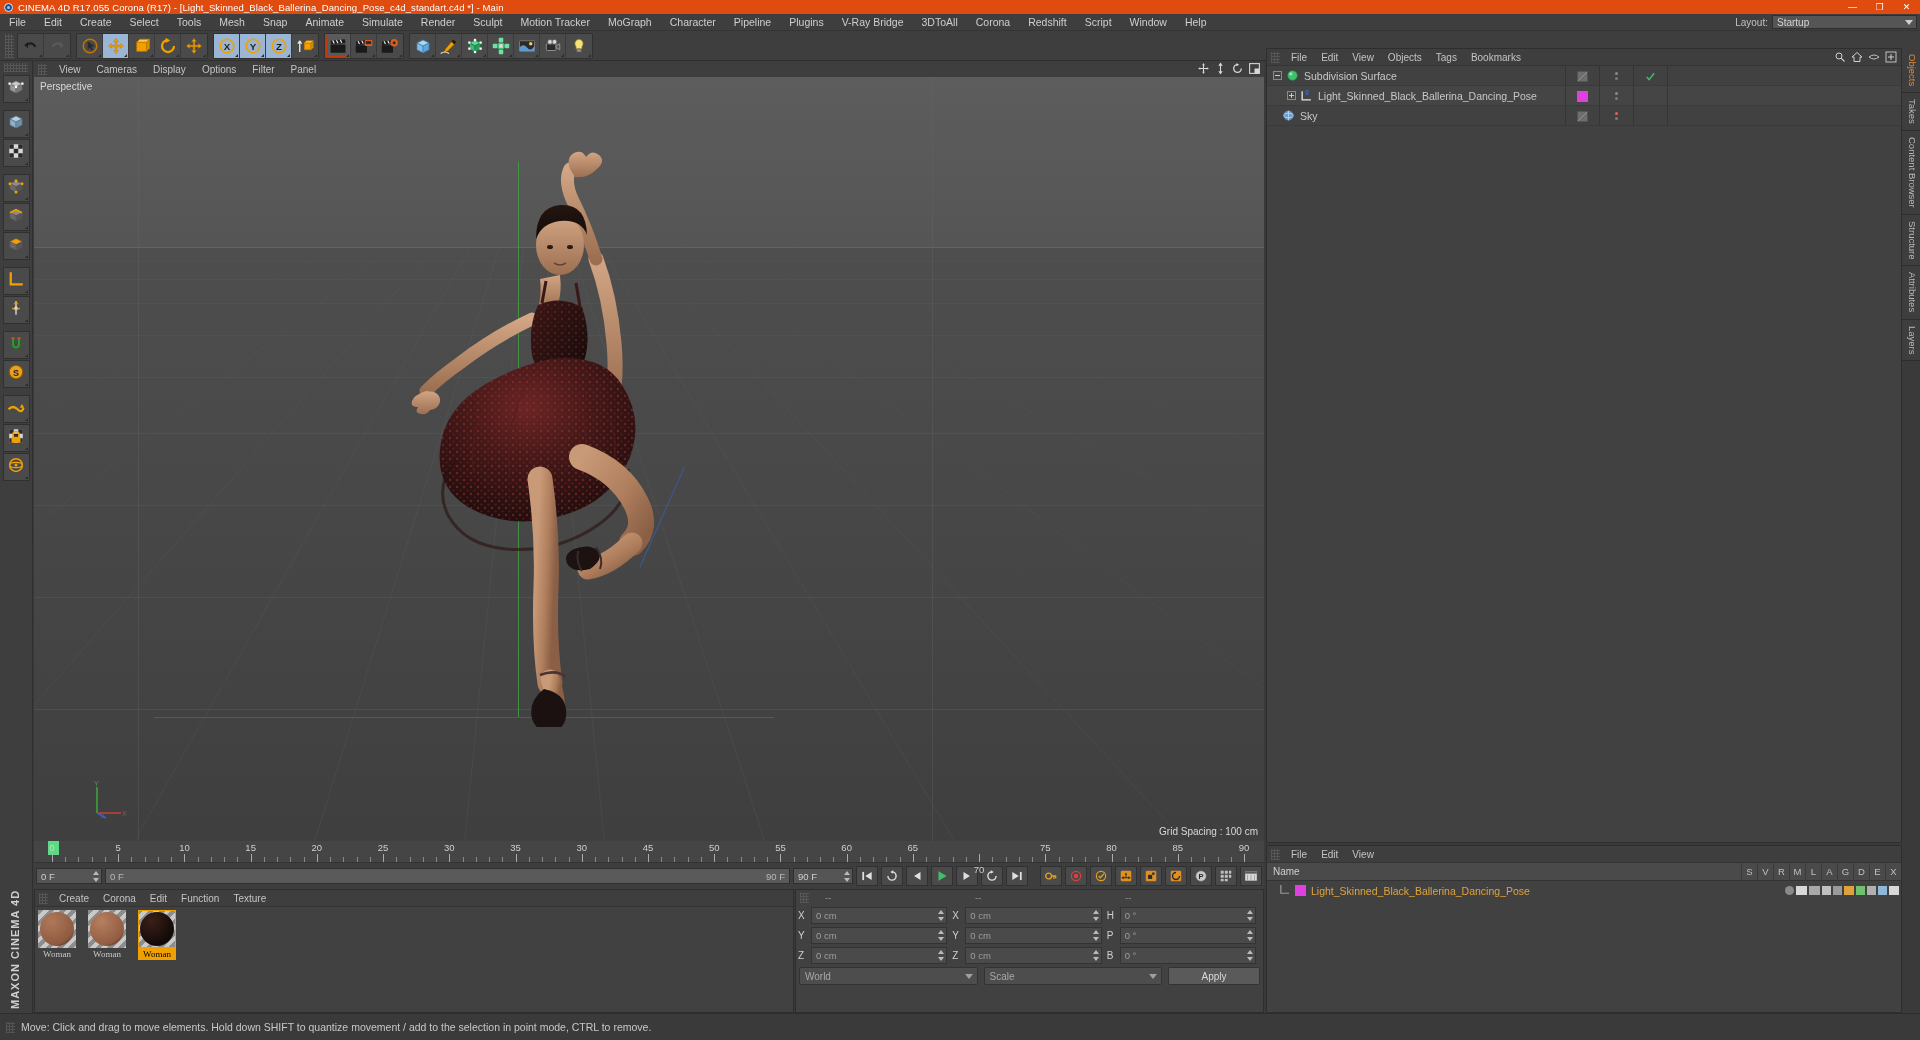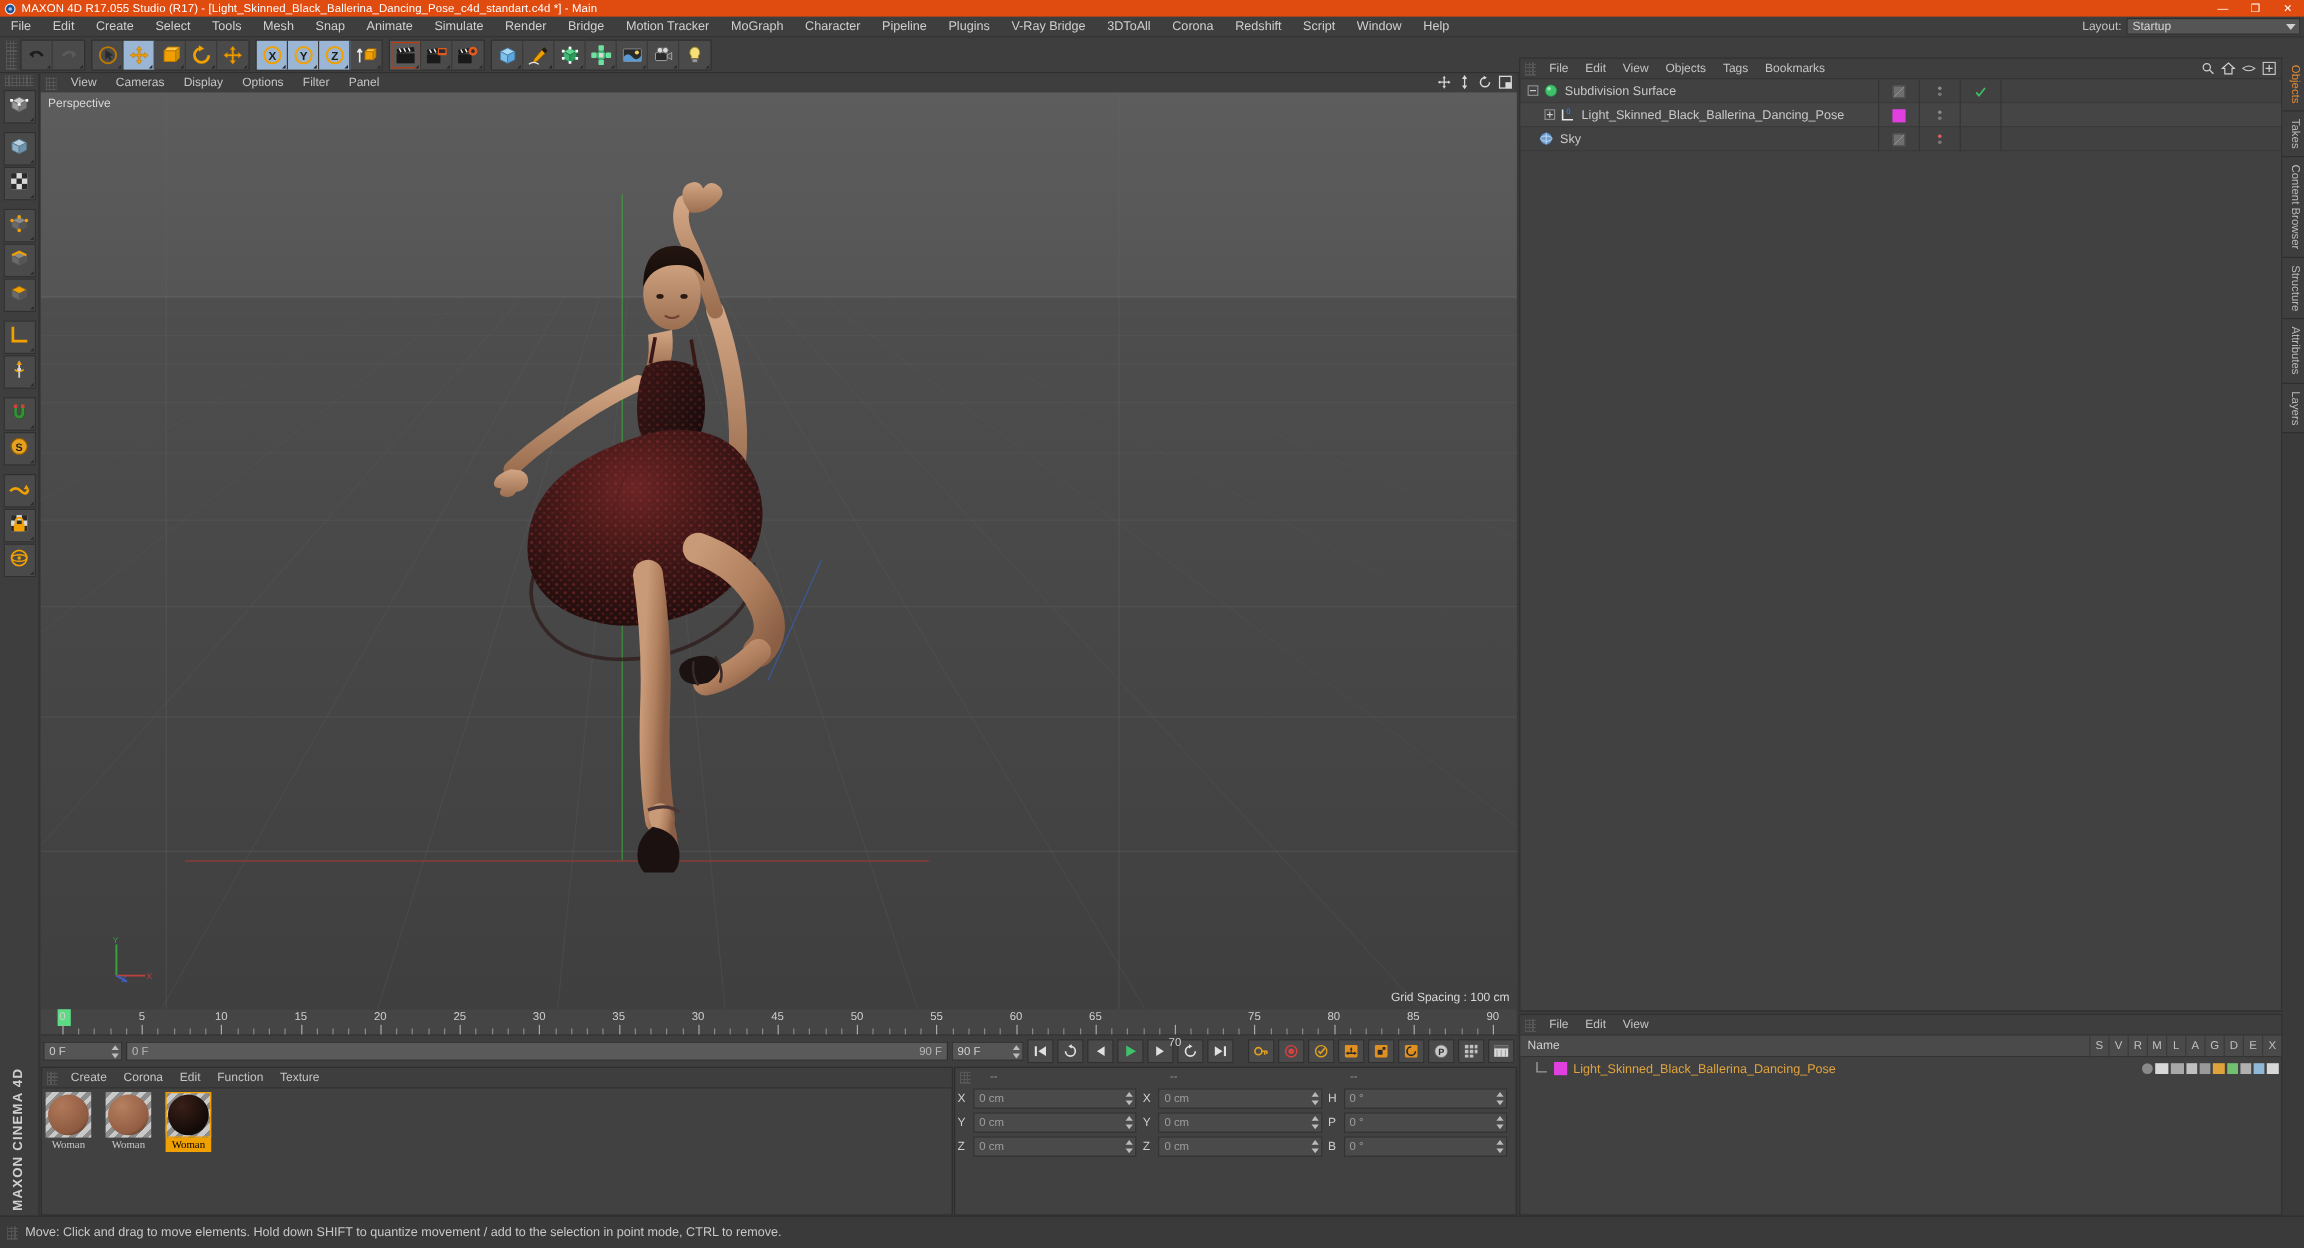--- a/index.html
+++ b/index.html
@@ -190,40 +190,40 @@
      border-top:1px solid #2d2d2d;display:flex;align-items:center;font-size:10.5px;color:#c8c8c8;}
   #statusbar .g{width:9px;height:11px;background:
      repeating-linear-gradient(0deg,#6a6a6a 0 1px,transparent 1px 3px),
      repeating-linear-gradient(90deg,#6a6a6a 0 1px,transparent 1px 3px);opacity:.55;margin:0 6px;}
 </style>
 </head>
 <body>
 
 <div id="titlebar">
   <div class="c4d-logo"></div>
-  <div class="ttl">MAXON 4D R17.055 Studio (R17) - [Light_Skinned_Black_Ballerina_Dancing_Pose_c4d_standart.c4d *] - Main</div>
+  <div class="ttl">CINEMA 4D R17.055 Corona (R17) - [Light_Skinned_Black_Ballerina_Dancing_Pose_c4d_standart.c4d *] - Main</div>
   <div id="winbtns">
     <div>—</div>
     <div>❐</div>
     <div>✕</div>
   </div>
 </div>
 
 <div id="menubar">
     <div class="mi">File</div>
     <div class="mi">Edit</div>
     <div class="mi">Create</div>
     <div class="mi">Select</div>
     <div class="mi">Tools</div>
     <div class="mi">Mesh</div>
     <div class="mi">Snap</div>
     <div class="mi">Animate</div>
     <div class="mi">Simulate</div>
     <div class="mi">Render</div>
-    <div class="mi">Bridge</div>
+    <div class="mi">Sculpt</div>
     <div class="mi">Motion Tracker</div>
     <div class="mi">MoGraph</div>
     <div class="mi">Character</div>
     <div class="mi">Pipeline</div>
     <div class="mi">Plugins</div>
     <div class="mi">V-Ray Bridge</div>
     <div class="mi">3DToAll</div>
     <div class="mi">Corona</div>
     <div class="mi">Redshift</div>
     <div class="mi">Script</div>
@@ -1227,20 +1227,31 @@
        <span class="clabel">B</span>
        <span class="cfield">
          <span>0 °</span>
          <span class="spin">
             <b></b>
             <b></b>
           </span>
         </span>
       </div>
     </div>
+  <div class="crow2">
+    <div class="cdd">
+      <span>World</span>
+      <i class="arw"></i>
+    </div>
+    <div class="cdd">
+      <span>Scale</span>
+      <i class="arw"></i>
+    </div>
+    <div class="applybtn">Apply</div>
+  </div>
 </div>
 
 <div id="attrmgr">
   <div class="pmenu">
     <div class="g"></div>
   <div class="pi">File</div>
       <div class="pi">Edit</div>
       <div class="pi">View</div>
     </div>
   <div id="attrhdr">

